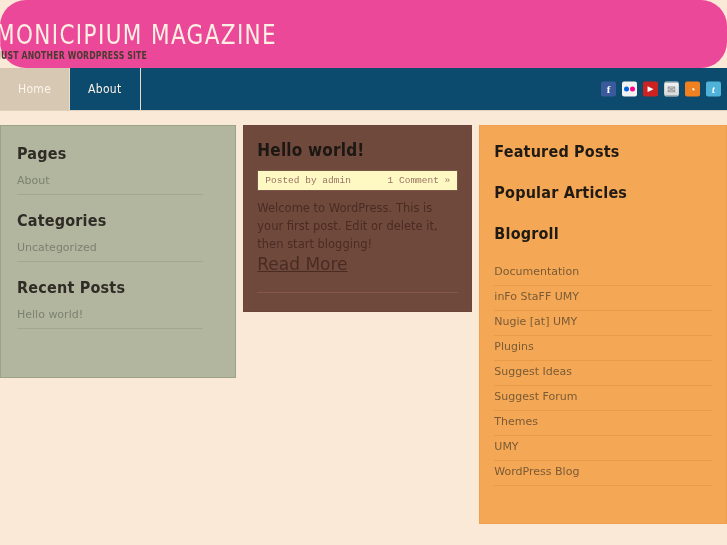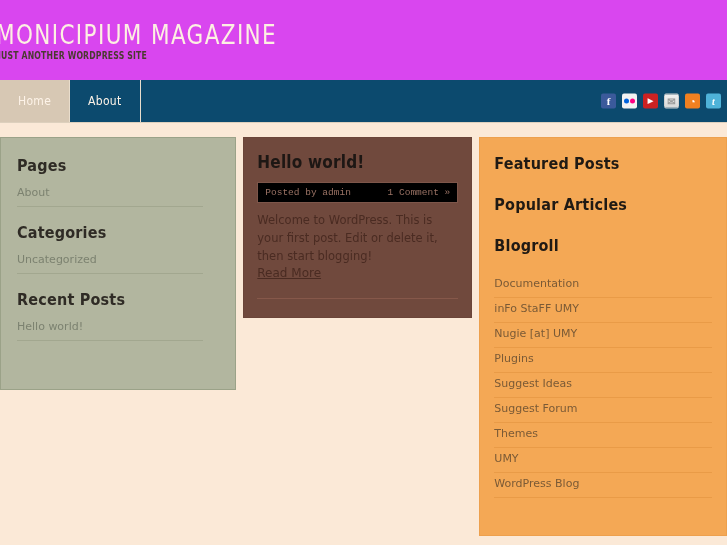--- a/index.html
+++ b/index.html
@@ -13,23 +13,24 @@
 
   body {
     background: #fbe9d7;
     font-family: "DejaVu Sans", sans-serif;
     font-size: 12px;
     color: #5a4038;
   }
 
   
   #site-header {
-    height: 80px;
-    background: #d946ef;
+    height: 68px;
+    background: #ec4899;
     position: relative;
+    border-radius: 26px;
   }
   #site-title {
     position: absolute;
     left: -4px;
     top: 20px;
     font-family: "Liberation Sans Narrow", "DejaVu Sans Condensed", "Liberation Sans", sans-serif;
     font-size: 26px;
     font-weight: normal;
     letter-spacing: 1.5px;
     color: #fdf0e2;
@@ -155,40 +156,40 @@
   }
   #post-title {
     font-family: "Liberation Sans Narrow", "DejaVu Sans Condensed", "Liberation Sans", sans-serif;
     font-size: 17px;
     font-weight: bold;
     color: #1d1714;
     margin-bottom: 10px;
     letter-spacing: 0.2px;
   }
   #post-meta {
-    background: #000000;
+    background: #fef9c3;
     border: 1px solid #7d564a;
     display: flex;
     justify-content: space-between;
     align-items: center;
     padding: 4px 7px;
     font-family: "Liberation Mono", "DejaVu Sans Mono", monospace;
     font-size: 9.5px;
     color: #9a7264;
     margin-bottom: 9px;
   }
   #post-meta span { cursor: pointer; }
   #post-excerpt {
     font-size: 11.5px;
     line-height: 1.55;
     color: #4a2b22;
   }
   #read-more {
     display: inline-block;
-    font-size: 12px;
+    font-size: 17px;
     color: #4a2b22;
     text-decoration: underline;
     cursor: pointer;
     margin-top: 1px;
   }
   #post-divider {
     border: 0;
     border-top: 1px solid #86584a;
     margin-top: 18px;
   }

